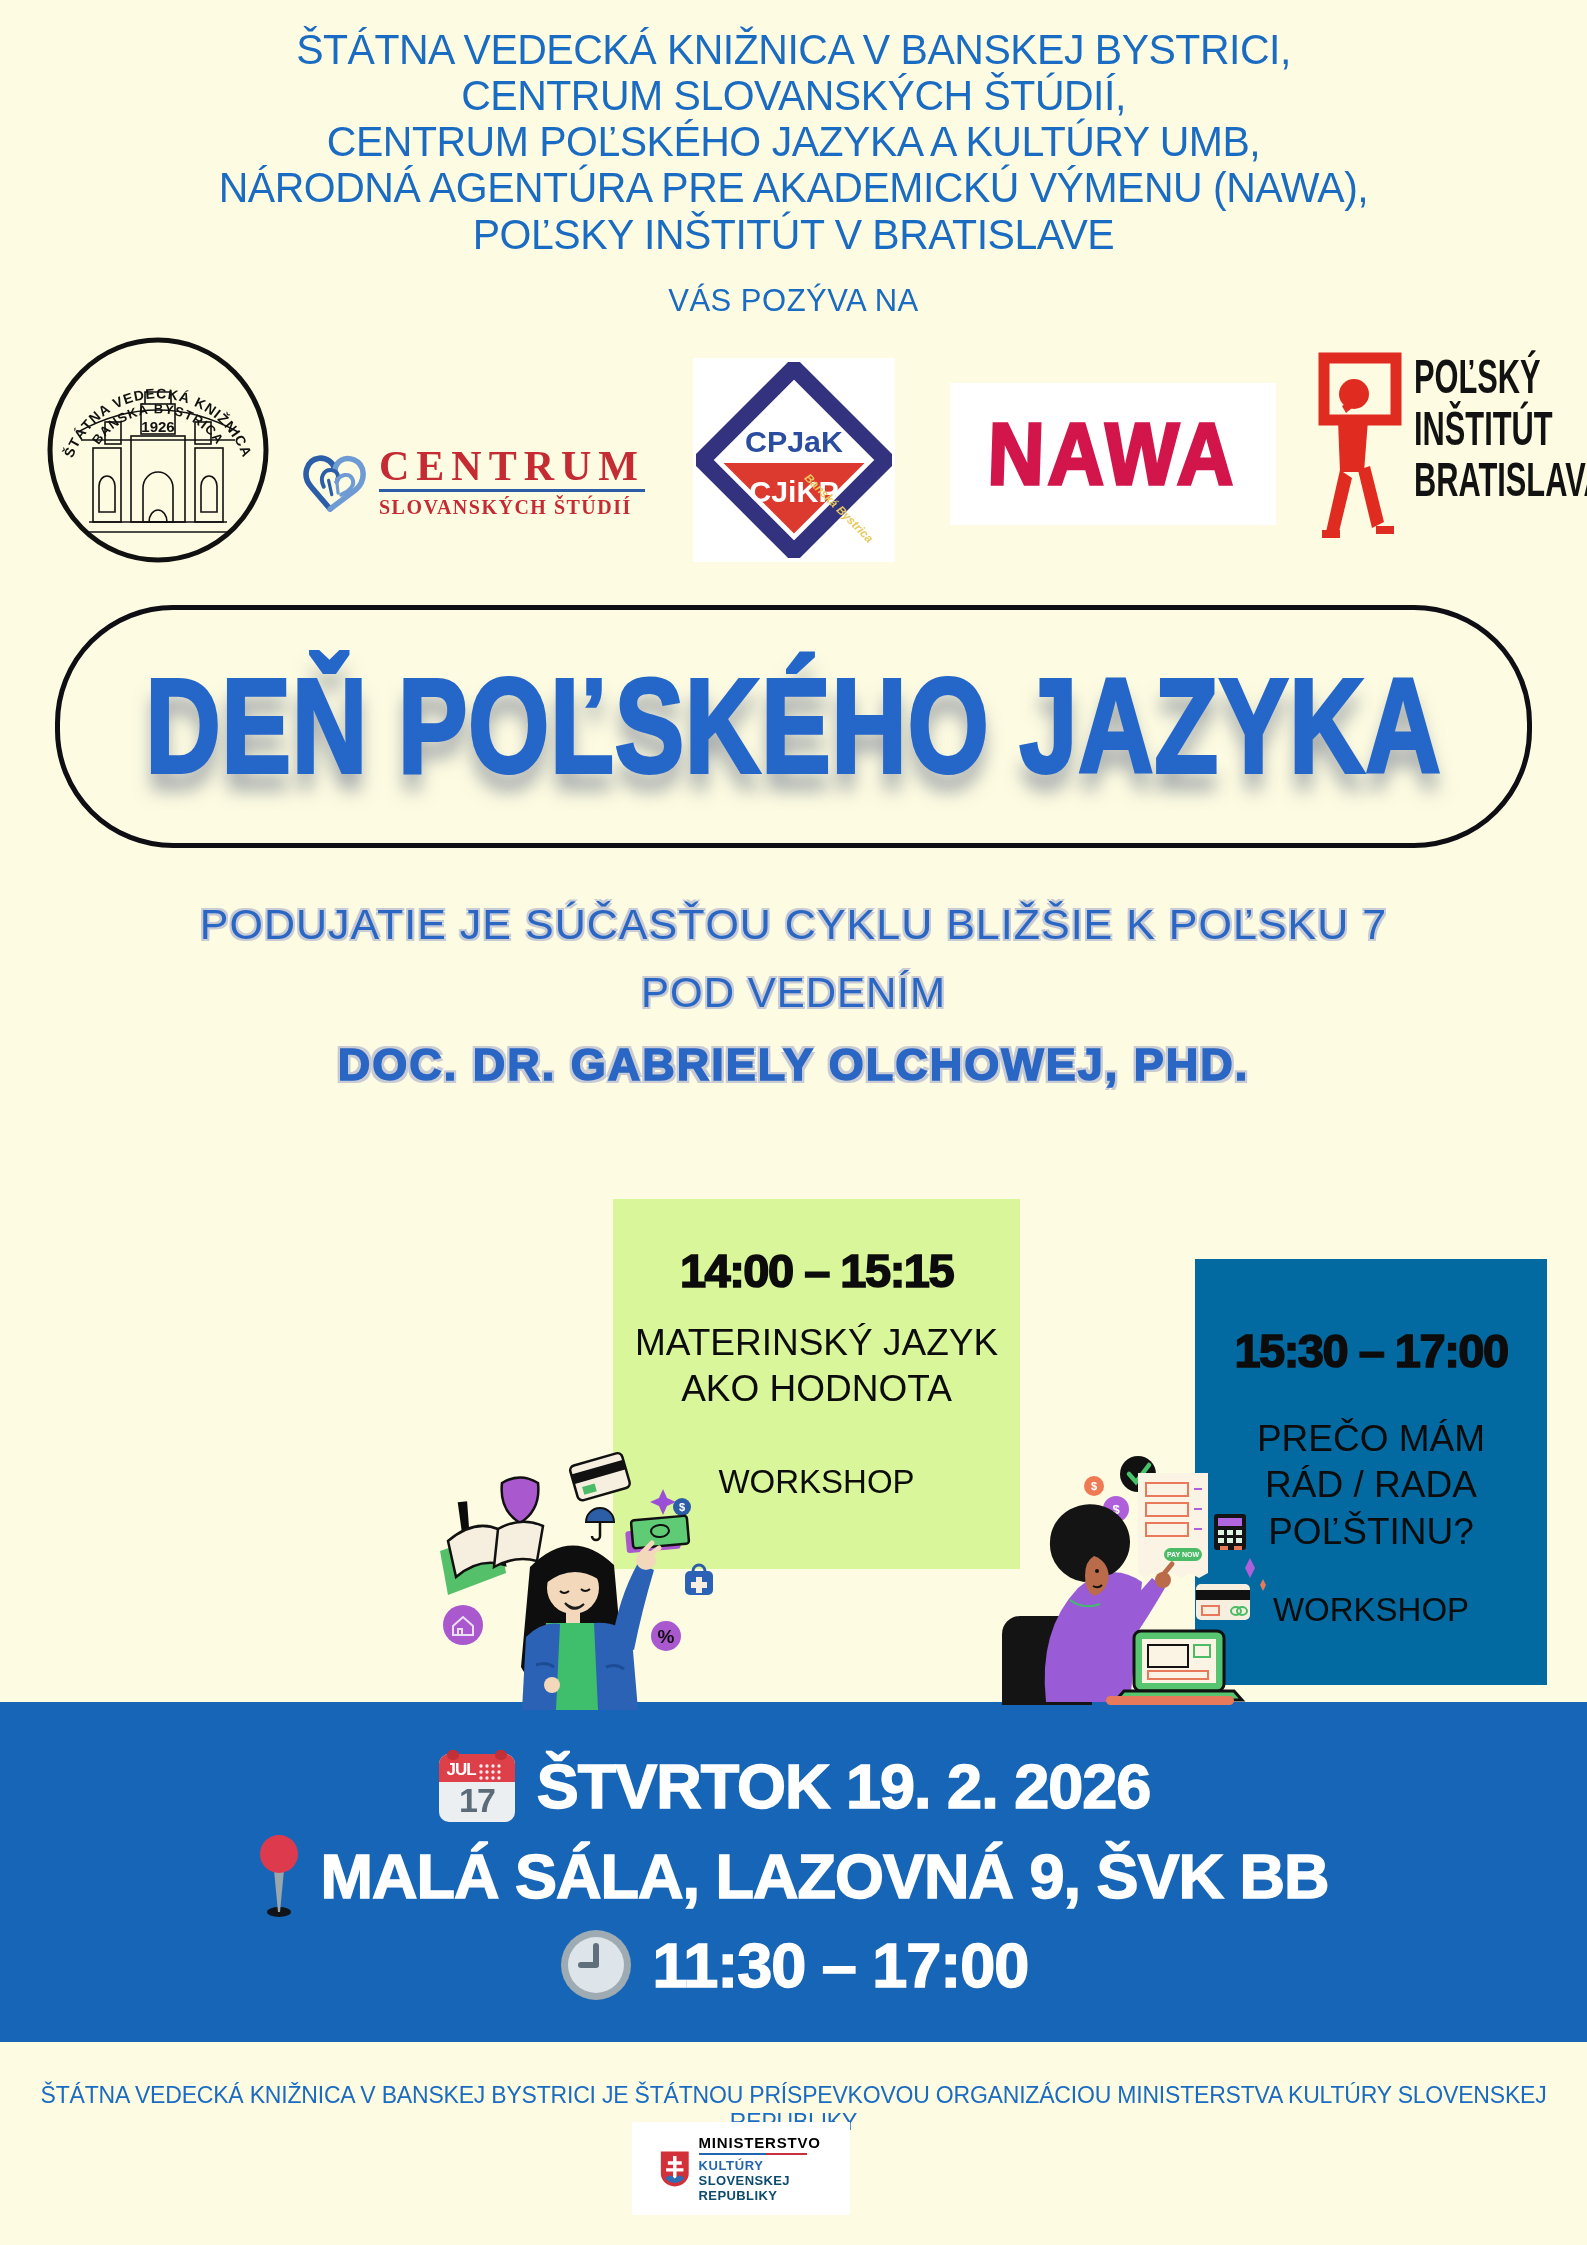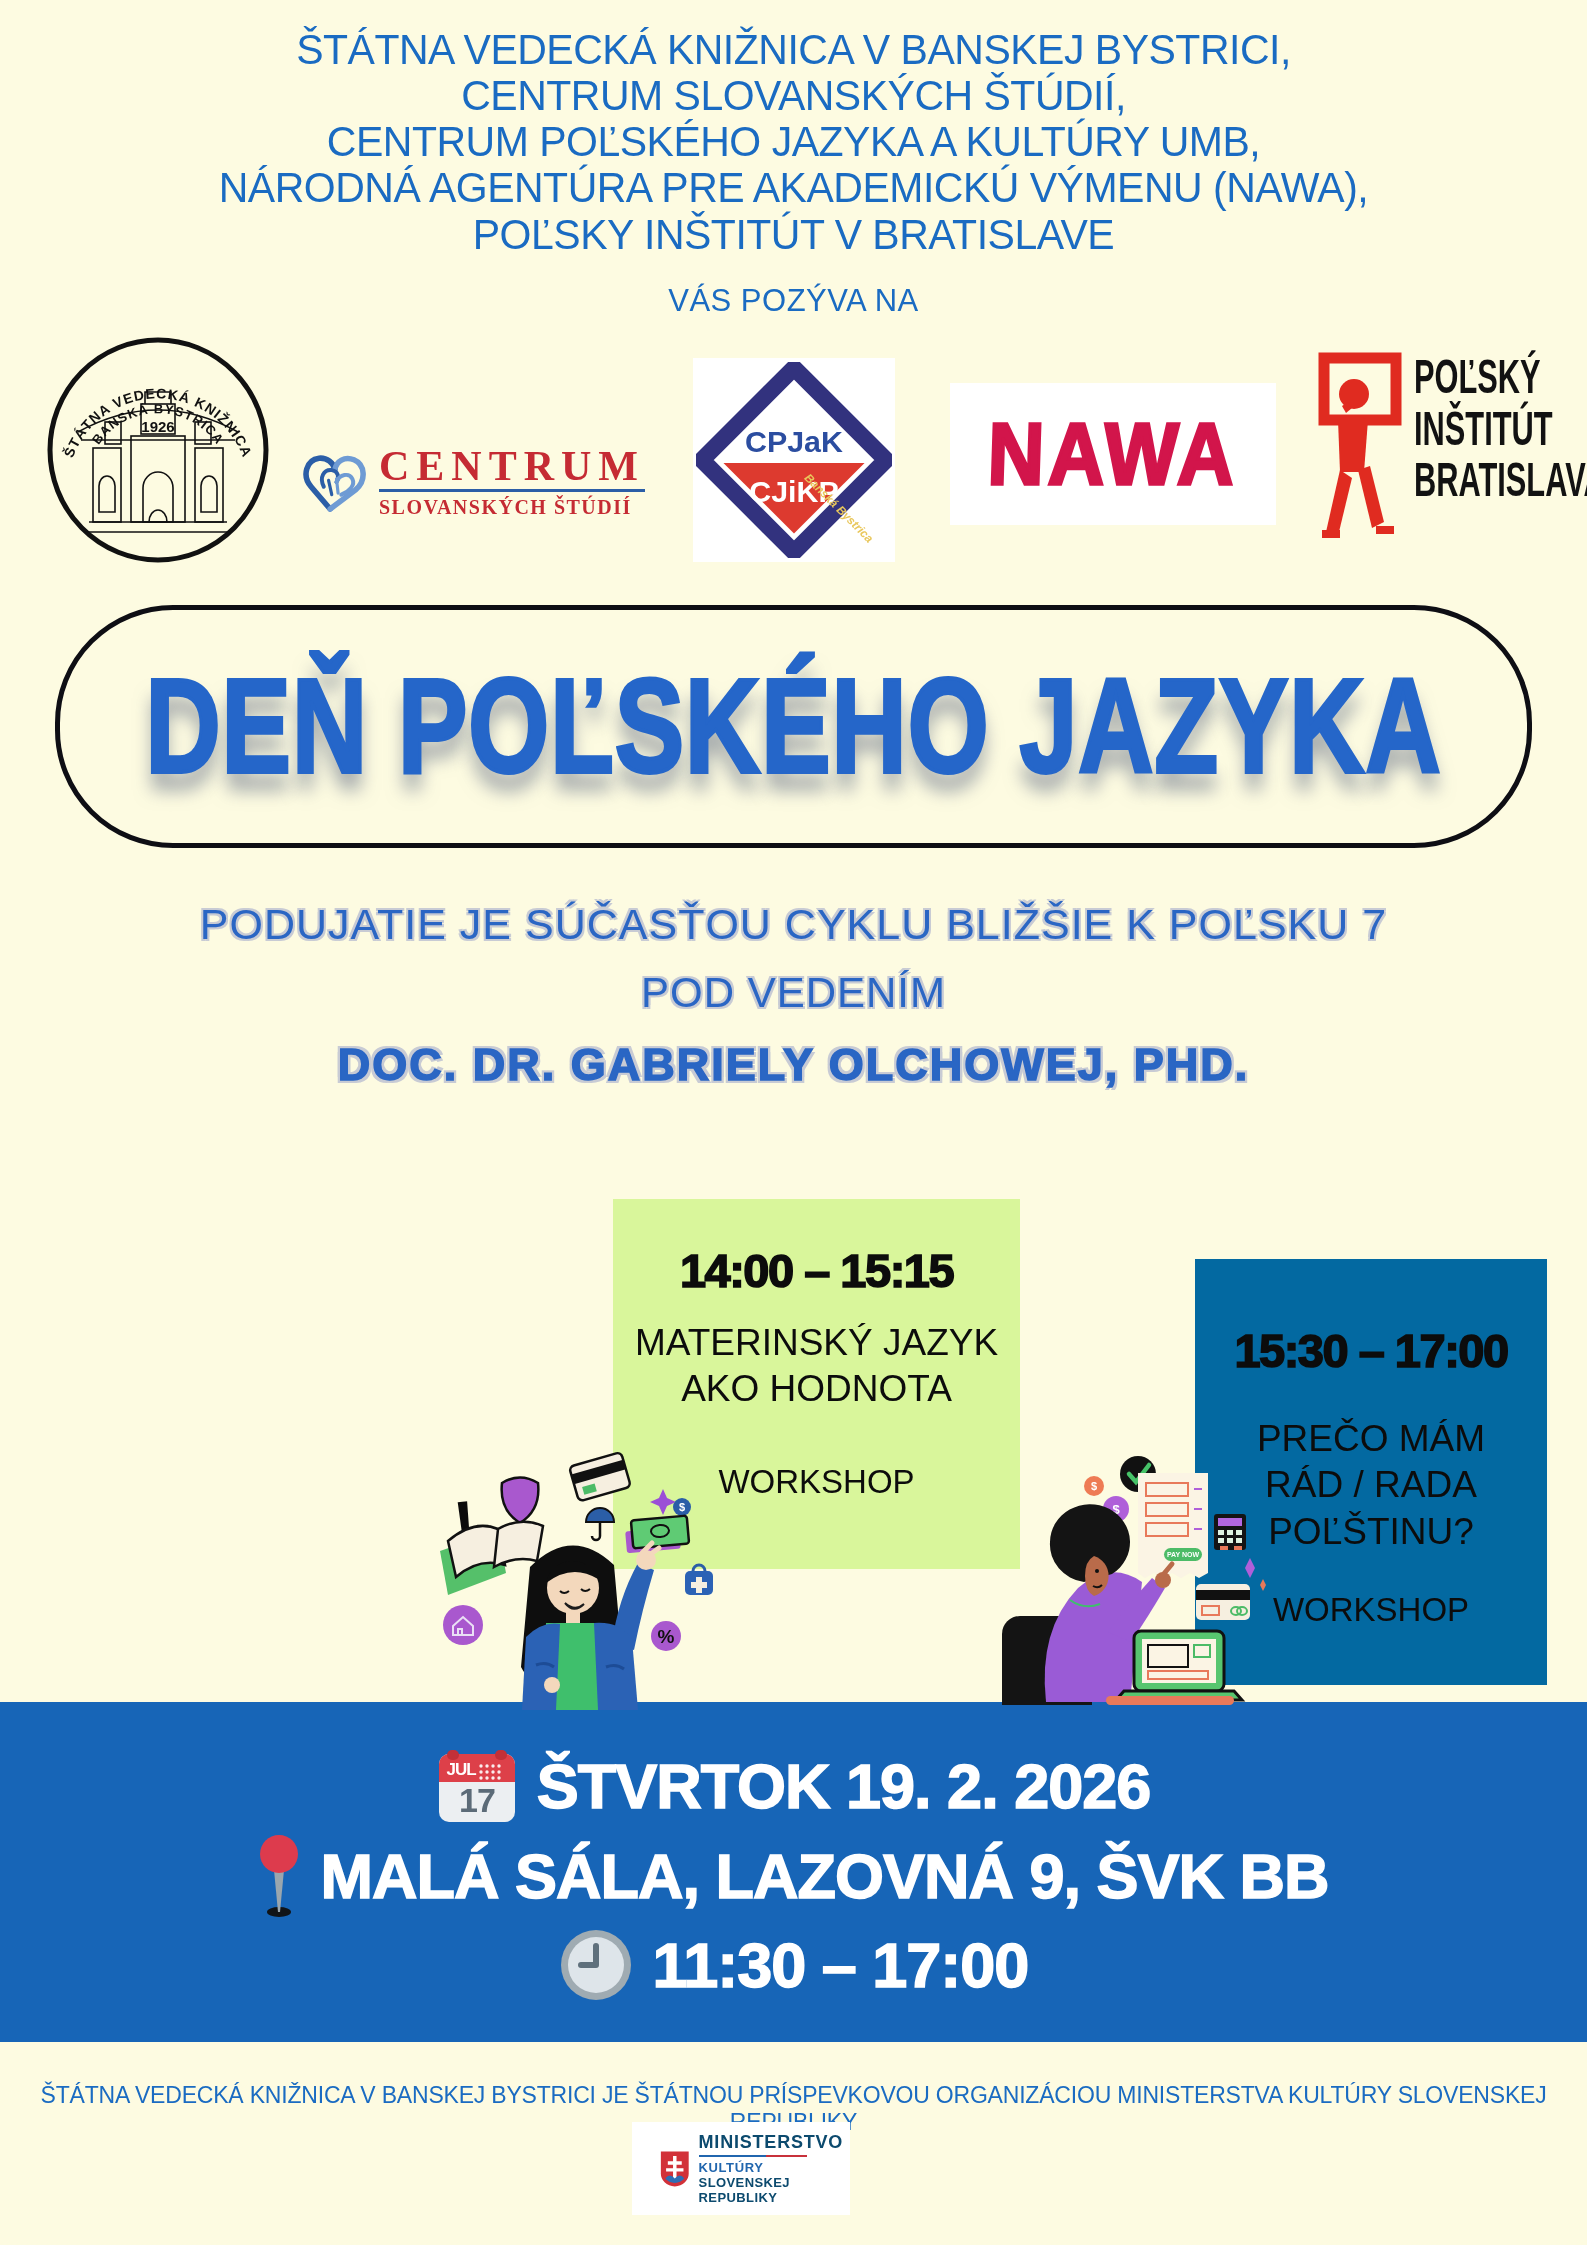--- a/index.html
+++ b/index.html
@@ -73,21 +73,21 @@
   .band { position:absolute; top:1702px; left:0; width:1587px; height:340px; background:#1765B7;
      display:flex; flex-direction:column; align-items:center; justify-content:center; gap:8px; padding-top:6px; }
   .band-line { display:flex; align-items:center; gap:20px; color:#FFFFFF; font-weight:700;
      font-size:63px; letter-spacing:-1px; -webkit-text-stroke:1.5px #fff; white-space:nowrap; }
   
   .note { position:absolute; top:2082px; left:0; width:100%; text-align:center; color:#1A6BC2;
      font-size:23px; letter-spacing:-0.2px; }
   .ministry { position:absolute; left:632px; top:2122px; width:218px; height:93px; background:#FFFFFF;
      display:flex; align-items:center; padding-left:28px; }
   .min-text { margin-left:9px; }
-  .min-l1 { color:#0c4a6e; font-weight:700; font-size:18px; letter-spacing:0.8px; }
+  .min-l1 { color:#000000; font-weight:700; font-size:15px; letter-spacing:0.8px; }
   .min-rule { height:2px; margin:2px 0 3px 0;
      background:linear-gradient(to right, #2166AE 62%, #C8313B 62%); width:108px; }
   .min-l2 { color:#2166AE; font-weight:700; font-size:13px; letter-spacing:0.6px; }
   .min-l3 { color:#0c4a6e; font-weight:700; font-size:13px; letter-spacing:0.4px; }
 </style>
 </head>
 <body>
 
 <div class="poster">
 

